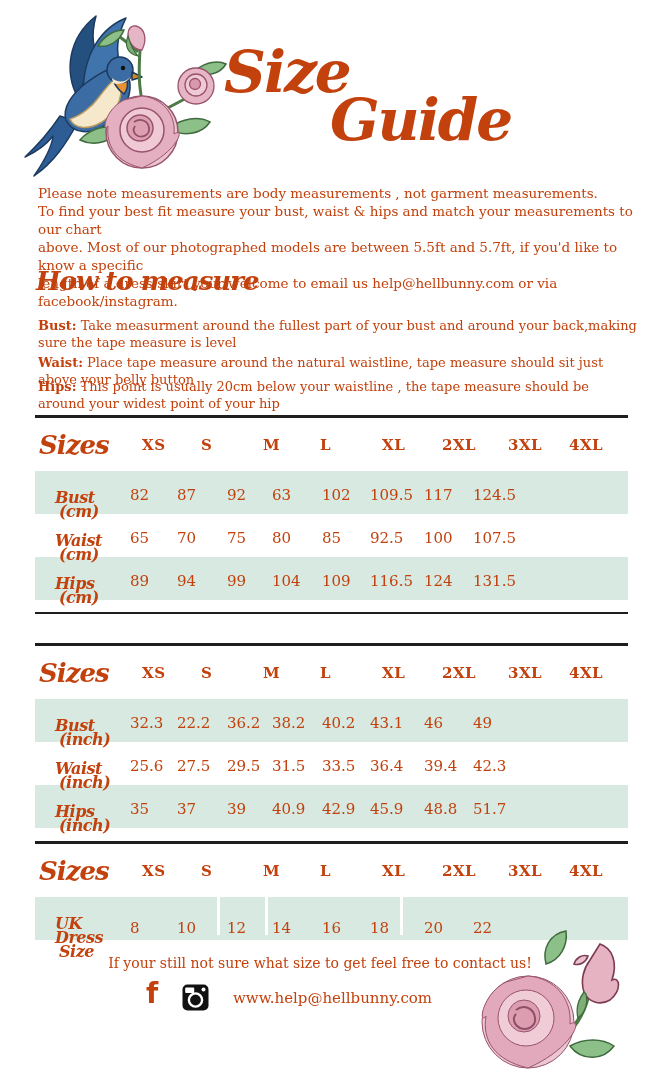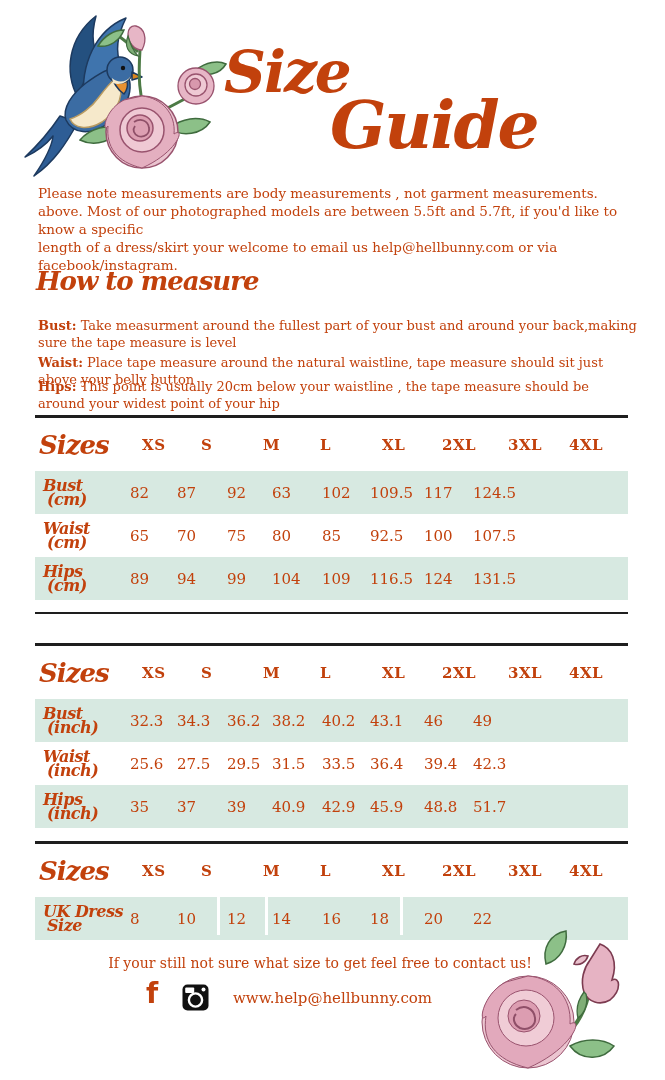--- a/index.html
+++ b/index.html
@@ -5,21 +5,21 @@
   html,body { margin:0; padding:0; background:#ffffff; }
   .page {
     position:relative; width:665px; height:1080px; background:#ffffff;
     font-family:"DejaVu Serif", serif; color:#c2410c; overflow:hidden;
   }
   .script { font-family:"DejaVu Serif", serif; font-style:italic; font-weight:bold; }
 
   
   .bird-art { position:absolute; left:20px; top:10px; }
   .title-size  { position:absolute; left:224px; top:38px;  font-size:58px; letter-spacing:-2px; }
-  .title-guide { position:absolute; left:330px; top:86px;  font-size:66px; letter-spacing:-2px; }
+  .title-guide { position:absolute; left:330px; top:86px;  font-size:58px; letter-spacing:-2px; }
 
   
   .intro { position:absolute; left:38px; top:184px; width:608px; font-size:13.5px; line-height:18px; }
 
   
   .howto-heading { position:absolute; left:36px; top:266px; font-size:26px; letter-spacing:-1px; }
   .measure-item { position:absolute; left:38px; width:600px; font-size:13px; line-height:17px; }
   .measure-bust  { top:304px; }
   .measure-waist { top:341px; }
   .measure-hips  { top:365px; }
@@ -30,21 +30,21 @@
   #table-0 { top:415px; }
   #table-1 { top:643px; }
   #table-2 { top:841px; }
   .hline { position:absolute; left:35px; top:612px; width:593px; border-top:2px solid #1e1e1e; }
   .trow { display:grid; grid-template-columns:95px 47px 50px 45px 50px 48px 54px 49px 1fr; align-items:center; }
   .thead { height:53px;gap:12px; }
   .drow  { height:43px; }
   .mint  { background:#d7e9e1; }
   .cell.hlabel { font-size:26px; padding-left:4px; letter-spacing:-1px; }
   .cell.col { font-size:15px; font-weight:bold; letter-spacing:0.5px; }
-  .cell.label { font-size:16px; line-height:14px; padding-left:8px; letter-spacing:-0.5px; }
+  .cell.label { font-size:16px; line-height:14px; padding-left:20px; letter-spacing:-0.5px;margin-top:20px; }
   .cell.label .unit { display:block; text-indent:4px; }
   .cell.val { font-size:15px; }
   .cell-divider { position:absolute; width:3px; height:40px; top:51px; background:#ffffff; }
   .dv1 { left:182px; } .dv2 { left:230px; } .dv3 { left:365px; }
 
   
   .contact-text { position:absolute; left:20px; top:955px; width:600px; text-align:center; font-size:14px; }
   .fb-icon { position:absolute; left:146px; top:980px; font-family:"DejaVu Sans", sans-serif;
              font-weight:bold; font-size:28px; line-height:28px; cursor:pointer; }
   .ig-icon { position:absolute; left:182px; top:984px; cursor:pointer; }
@@ -98,20 +98,21 @@
         <path d="M108,26 C104,36 108,44 118,46 C112,40 110,33 108,26 Z" fill="#7fae76" stroke="#3f6b3e" stroke-width="1.2"></path>
       </g>
     </svg>
   </div>
 
   <div class="script title-size">Size</div>
   <div class="script title-guide">Guide</div>
 
   <div class="intro">
     <div>Please note measurements are body measurements , not garment measurements.</div>
+    <div>To find your best fit measure your bust, waist &amp; hips and match your measurements to our chart</div>
     <div>above. Most of our photographed models are between 5.5ft and 5.7ft, if you'd like to know a specific</div>
     <div>length of a dress/skirt your welcome to email us help@hellbunny.com or via facebook/instagram.</div>
   </div>
 
   <div class="script howto-heading">How to measure</div>
 
   <p class="measure-item measure-bust"><b>Bust:</b><span> Take measurment around the fullest part of your bust and around your back,making sure the tape measure is level</span></p>
   <p class="measure-item measure-waist"><b>Waist:</b><span> Place tape measure around the natural waistline, tape measure should sit just above your belly button</span></p>
   <p class="measure-item measure-hips"><b>Hips:</b><span> This point is usually 20cm below your waistline , the tape measure should be around your widest point of your hip</span></p>
 
@@ -170,21 +171,21 @@
         <div class="cell col">M</div>
         <div class="cell col">L</div>
         <div class="cell col">XL</div>
         <div class="cell col">2XL</div>
         <div class="cell col">3XL</div>
         <div class="cell col">4XL</div>
       </div>
       <div class="trow drow mint">
         <div class="cell label script">Bust<span class="unit">(inch)</span></div>
         <div class="cell val">32.3</div>
-        <div class="cell val">34.3</div>
+        <div class="cell val">22.2</div>
         <div class="cell val">36.2</div>
         <div class="cell val">38.2</div>
         <div class="cell val">40.2</div>
         <div class="cell val">43.1</div>
         <div class="cell val">46</div>
         <div class="cell val">49</div>
       </div>
       <div class="trow drow">
         <div class="cell label script">Waist<span class="unit">(inch)</span></div>
         <div class="cell val">25.6</div>

